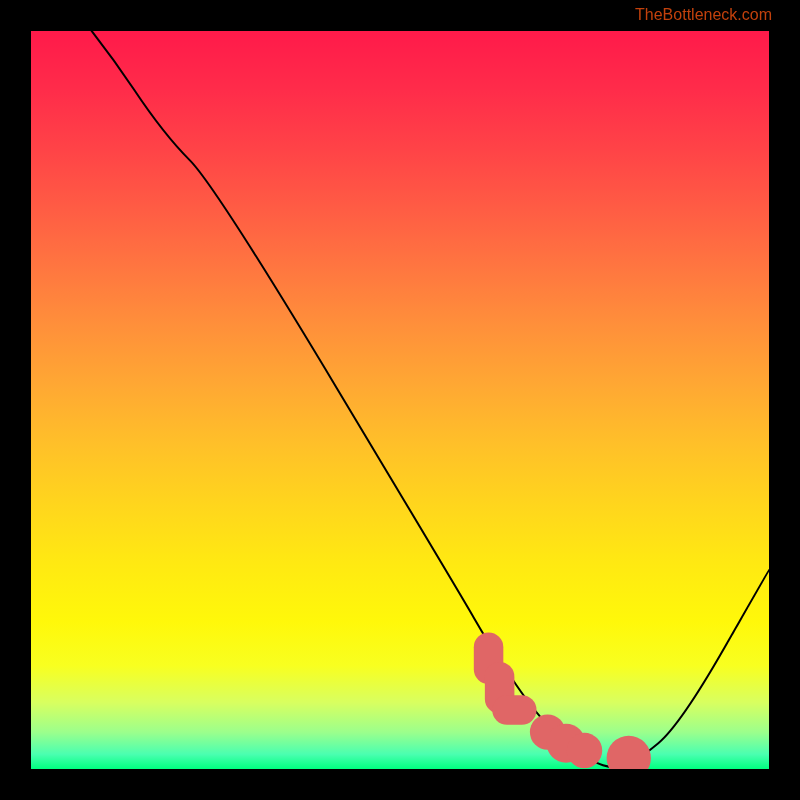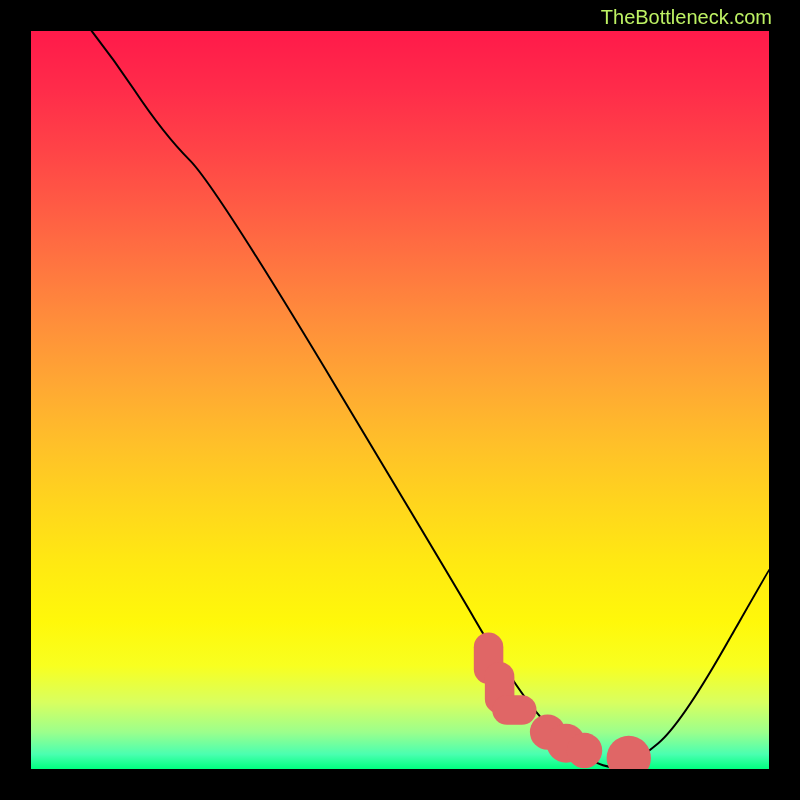--- a/index.html
+++ b/index.html
@@ -7,22 +7,22 @@
     width: 800px;
     height: 800px;
     background: #000;
     position: relative;
     font-family: Arial, sans-serif;
   }
   .watermark {
     position: absolute;
     top: 6px;
     right: 28px;
-    color: #bef264;
-    font-size: 20px;
+    color: #c2410c;
+    font-size: 16px;
     font-weight: 500;
     z-index: 10;
   }
   .plot-area {
     position: absolute;
     left: 31px;
     top: 31px;
     width: 738px;
     height: 738px;
     overflow: hidden;

